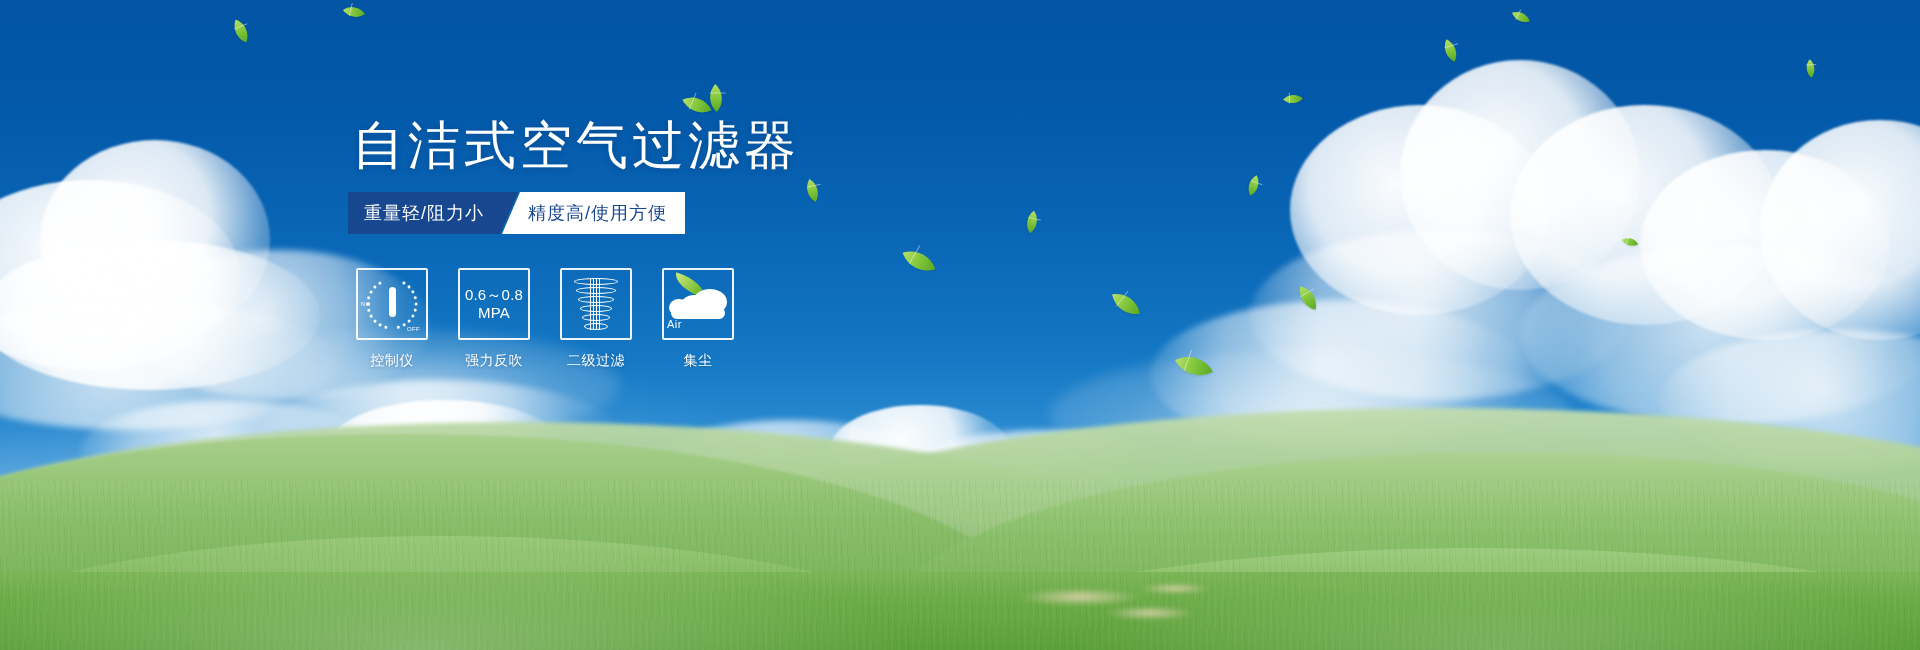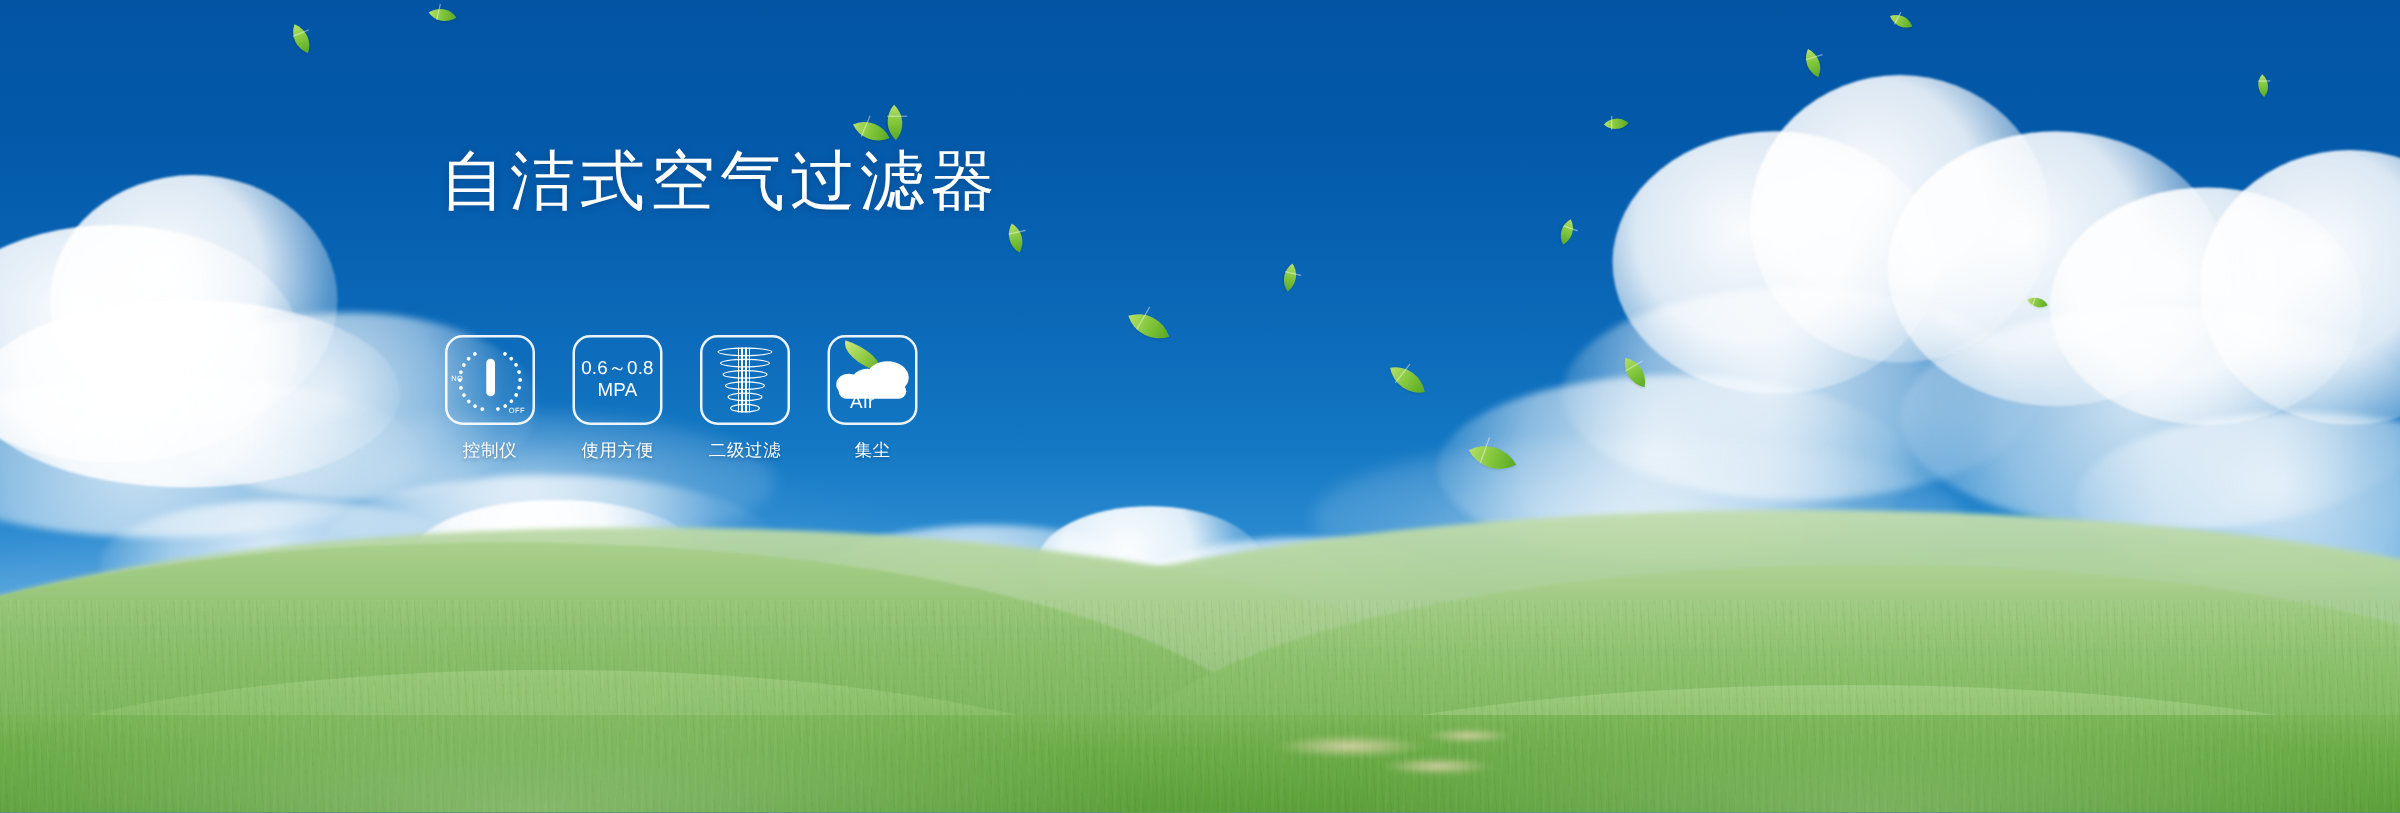--- a/index.html
+++ b/index.html
@@ -141,21 +141,21 @@
     white-space:nowrap; margin-left:-16px;
     clip-path:polygon(18px 0, 100% 0, 100% 100%, 0 100%);
   }
 
   .features {
     position:absolute; left:356px; top:268px; display:flex; gap:30px;
   }
   .feat { width:72px; display:flex; flex-direction:column; align-items:center; }
   .feat-box {
     width:72px; height:72px; border:2px solid rgba(255,255,255,.92);
-    border-radius:14px; display:flex; align-items:center; justify-content:center;
+    border-radius:2px; display:flex; align-items:center; justify-content:center;
     position:relative; overflow:hidden;
   }
   .feat-label {
     margin-top:12px; font-size:14px; color:#ffffff; white-space:nowrap;
     letter-spacing:.5px; text-shadow:0 1px 3px rgba(0,40,90,.35);
   }
   .feat-text {
     color:#ffffff; font-size:15px; line-height:1.18; text-align:center;
     letter-spacing:.2px;
   }
@@ -194,22 +194,22 @@
   .airicon { position:relative; width:62px; height:50px; }
   .airicon .streak {
     position:absolute; left:6px; top:-2px; width:34px; height:16px;
     background:linear-gradient(110deg,#cfe87f 0%,#8fca44 55%,#5faa22 100%);
     border-radius:0 100% 0 100%; transform:rotate(18deg);
   }
   .airicon .puff {
     position:absolute; background:#fff; border-radius:50%;
   }
   .airicon .air-t {
-    position:absolute; left:0; right:16px; bottom:-1px; text-align:center;
-    color:#ffffff; font-size:15px; letter-spacing:.5px;
+    position:absolute; left:0; right:16px; bottom:-1px; 
+    color:#ffffff; font-size:11px; letter-spacing:.5px;
   }
 </style>
 </head>
 <body>
 
 <div id="banner">
 
   <div class="sky"></div>
 
   <div class="clouds">
@@ -275,20 +275,24 @@
     <div class="leaf" style="left:1442px;top:42px;   width:17px; height:17px; transform:rotate(25deg);"></div>
     <div class="leaf" style="left:1514px;top:10px;   width:14px; height:14px; transform:rotate(-20deg);"></div>
     <div class="leaf" style="left:1804px;top:62px;   width:13px; height:13px; transform:rotate(40deg);"></div>
     <div class="leaf" style="left:1624px;top:236px;  width:12px; height:12px; transform:rotate(-30deg);"></div>
   </div>
 
   <div class="content">
 
     <div class="title">自洁式空气过滤器</div>
 
+    <div class="sub-bar">
+      <div class="sub-left">重量轻/阻力小</div>
+      <div class="sub-right">精度高/使用方便</div>
+    </div>
 
     <div class="features">
 
       <div class="feat">
         <div class="feat-box">
           <div class="dial">
             <div class="needle"></div>
             <div class="dot" style="transform:translate(-50%,-50%) rotate(30deg)  translateY(-24px);"></div>
             <div class="dot" style="transform:translate(-50%,-50%) rotate(45deg)  translateY(-24px);"></div>
             <div class="dot" style="transform:translate(-50%,-50%) rotate(60deg)  translateY(-24px);"></div>
@@ -316,21 +320,21 @@
         <div class="feat-label">控制仪</div>
       </div>
 
       <div class="feat">
         <div class="feat-box">
           <div class="feat-text">
             <small>0.6～0.8</small>
             <small>MPA</small>
           </div>
         </div>
-        <div class="feat-label">使用方便</div>
+        <div class="feat-label">强力反吹</div>
       </div>
 
       <div class="feat">
         <div class="feat-box">
           <div class="coil">
             <div class="stem"></div>
             <div class="ring" style="top:2px;  width:44px;"></div>
             <div class="ring" style="top:11px; width:40px;"></div>
             <div class="ring" style="top:20px; width:36px;"></div>
             <div class="ring" style="top:29px; width:32px;"></div>

